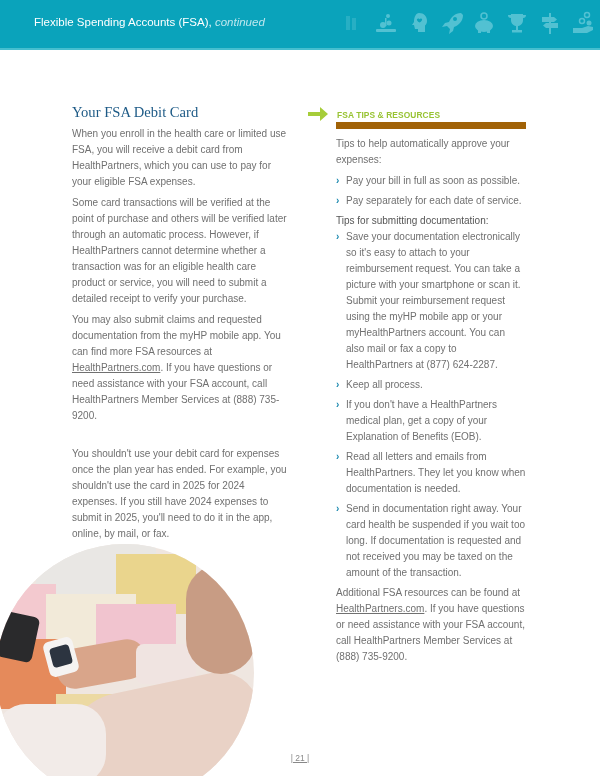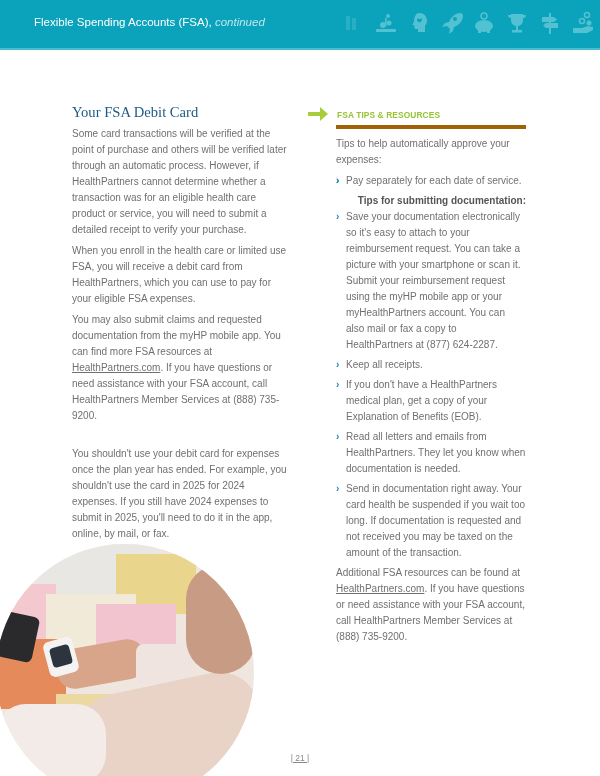--- a/index.html
+++ b/index.html
@@ -29,28 +29,28 @@
     font-family: Liberation Serif, serif;
     font-weight: normal; color: #1d5a86;
     font-size: 14.6px; line-height: 19px; margin-bottom: 4px;
   }
   .para { font-size: 10px; line-height: 16px; color: #707070; margin-bottom: 5px; }
   .para a, .link { color: #707070; text-decoration: underline; }
   .sec2 { margin-top: 22px; }
 
   .tips-header {
     position: relative; height: 26px; margin-bottom: 7px;
-    border-bottom: 4px solid #a16207;
+    border-bottom: 7px solid #a16207;
   }
   .tips-arrow { position: absolute; left: -30px; top: 1px; width: 24px; height: 20px; }
   .tips-label {
     position: absolute; left: 1px; top: 7px;
     font-size: 8.4px; font-weight: bold; color: #98c333; letter-spacing: 0.1px;
   }
-  .subhead { font-size: 10px; line-height: 16px; font-weight: bold; color: #555555; margin-top: 3px; text-align: right; }
+  .subhead { font-size: 10px; line-height: 16px; font-weight: normal; color: #555555; margin-top: 3px; }
   ul.bullets { list-style: none; margin-bottom: 2px; }
   ul.bullets li {
     position: relative; padding-left: 10px;
     font-size: 10px; line-height: 16px; color: #707070; margin-bottom: 4px;
   }
   ul.bullets li .chev {
     position: absolute; left: 0; top: 0; color: #1d8ab0; font-weight: bold; font-size: 10px;
   }
 
   .photo {
@@ -114,45 +114,45 @@
         <circle cx="17" cy="5" r="2.5" fill="none" stroke="#5fc7d7" stroke-width="1.5"></circle>
         <circle cx="12" cy="11" r="2.5" fill="none" stroke="#5fc7d7" stroke-width="1.5"></circle>
         <circle cx="19" cy="13" r="2.5"></circle>
         <path d="M3 18h9l6-2 5 1v3l-6 3H3z"></path>
       </svg>
   </div>
 </div>
 
 <div class="col-left">
   <h2 class="section-title">Your FSA Debit Card</h2>
+  <p class="para">When you enroll in the health care or limited use FSA, you will receive a debit card from HealthPartners, which you can use to pay for your eligible FSA expenses.</p>
   <p class="para">Some card transactions will be verified at the point of purchase and others will be verified later through an automatic process. However, if HealthPartners cannot determine whether a transaction was for an eligible health care product or service, you will need to submit a detailed receipt to verify your purchase.</p>
-  <p class="para">When you enroll in the health care or limited use FSA, you will receive a debit card from HealthPartners, which you can use to pay for your eligible FSA expenses.</p>
   <p class="para"><span>You may also submit claims and requested documentation from the myHP mobile app. You can find more FSA resources at </span><a class="link">HealthPartners.com</a><span>. If you have questions or need assistance with your FSA account, call HealthPartners Member Services at (888) 735-9200.</span></p>
 
   <div class="sec2">
     <p class="para">You shouldn't use your debit card for expenses once the plan year has ended. For example, you shouldn't use the card in 2025 for 2024 expenses. If you still have 2024 expenses to submit in 2025, you'll need to do it in the app, online, by mail, or fax.</p>
   </div>
 </div>
 
 <div class="col-right">
   <div class="tips-header">
     <svg class="tips-arrow" viewBox="0 0 24 20">
         <path d="M2 8h12V3l8 7-8 7v-5H2z" fill="#a6cd3a"></path>
       </svg>
     <span class="tips-label">FSA TIPS &amp; RESOURCES</span>
   </div>
   <p class="para">Tips to help automatically approve your expenses:</p>
   <ul class="bullets">
-    <li><span class="chev">›</span></li>
+    <li><span class="chev">›</span><span>Pay your bill in full as soon as possible.</span></li>
     <li><span class="chev">›</span><span>Pay separately for each date of service.</span></li>
   </ul>
   <div class="subhead">Tips for submitting documentation:</div>
   <ul class="bullets">
     <li><span class="chev">›</span><span>Save your documentation electronically so it's easy to attach to your reimbursement request. You can take a picture with your smartphone or scan it. Submit your reimbursement request using the myHP mobile app or your myHealthPartners account. You can also mail or fax a copy to HealthPartners at (877) 624-2287.</span></li>
-    <li><span class="chev">›</span><span>Keep all receipts.</span></li>
+    <li><span class="chev">›</span><span>Keep all process.</span></li>
     <li><span class="chev">›</span><span>If you don't have a HealthPartners medical plan, get a copy of your Explanation of Benefits (EOB).</span></li>
     <li><span class="chev">›</span><span>Read all letters and emails from HealthPartners. They let you know when documentation is needed.</span></li>
     <li><span class="chev">›</span><span>Send in documentation right away. Your card health be suspended if you wait too long. If documentation is requested and not received you may be taxed on the amount of the transaction.</span></li>
   </ul>
   <p class="para"><span>Additional FSA resources can be found at </span><a class="link">HealthPartners.com</a><span>. If you have questions or need assistance with your FSA account, call HealthPartners Member Services at (888) 735-9200.</span></p>
 </div>
 
 <div class="photo">
   <div class="blk" style="left:40px;top:0;width:120px;height:60px;background:#e9e7e4;"></div>
   <div class="blk" style="left:120px;top:10px;width:80px;height:60px;background:#ead58d;"></div>

